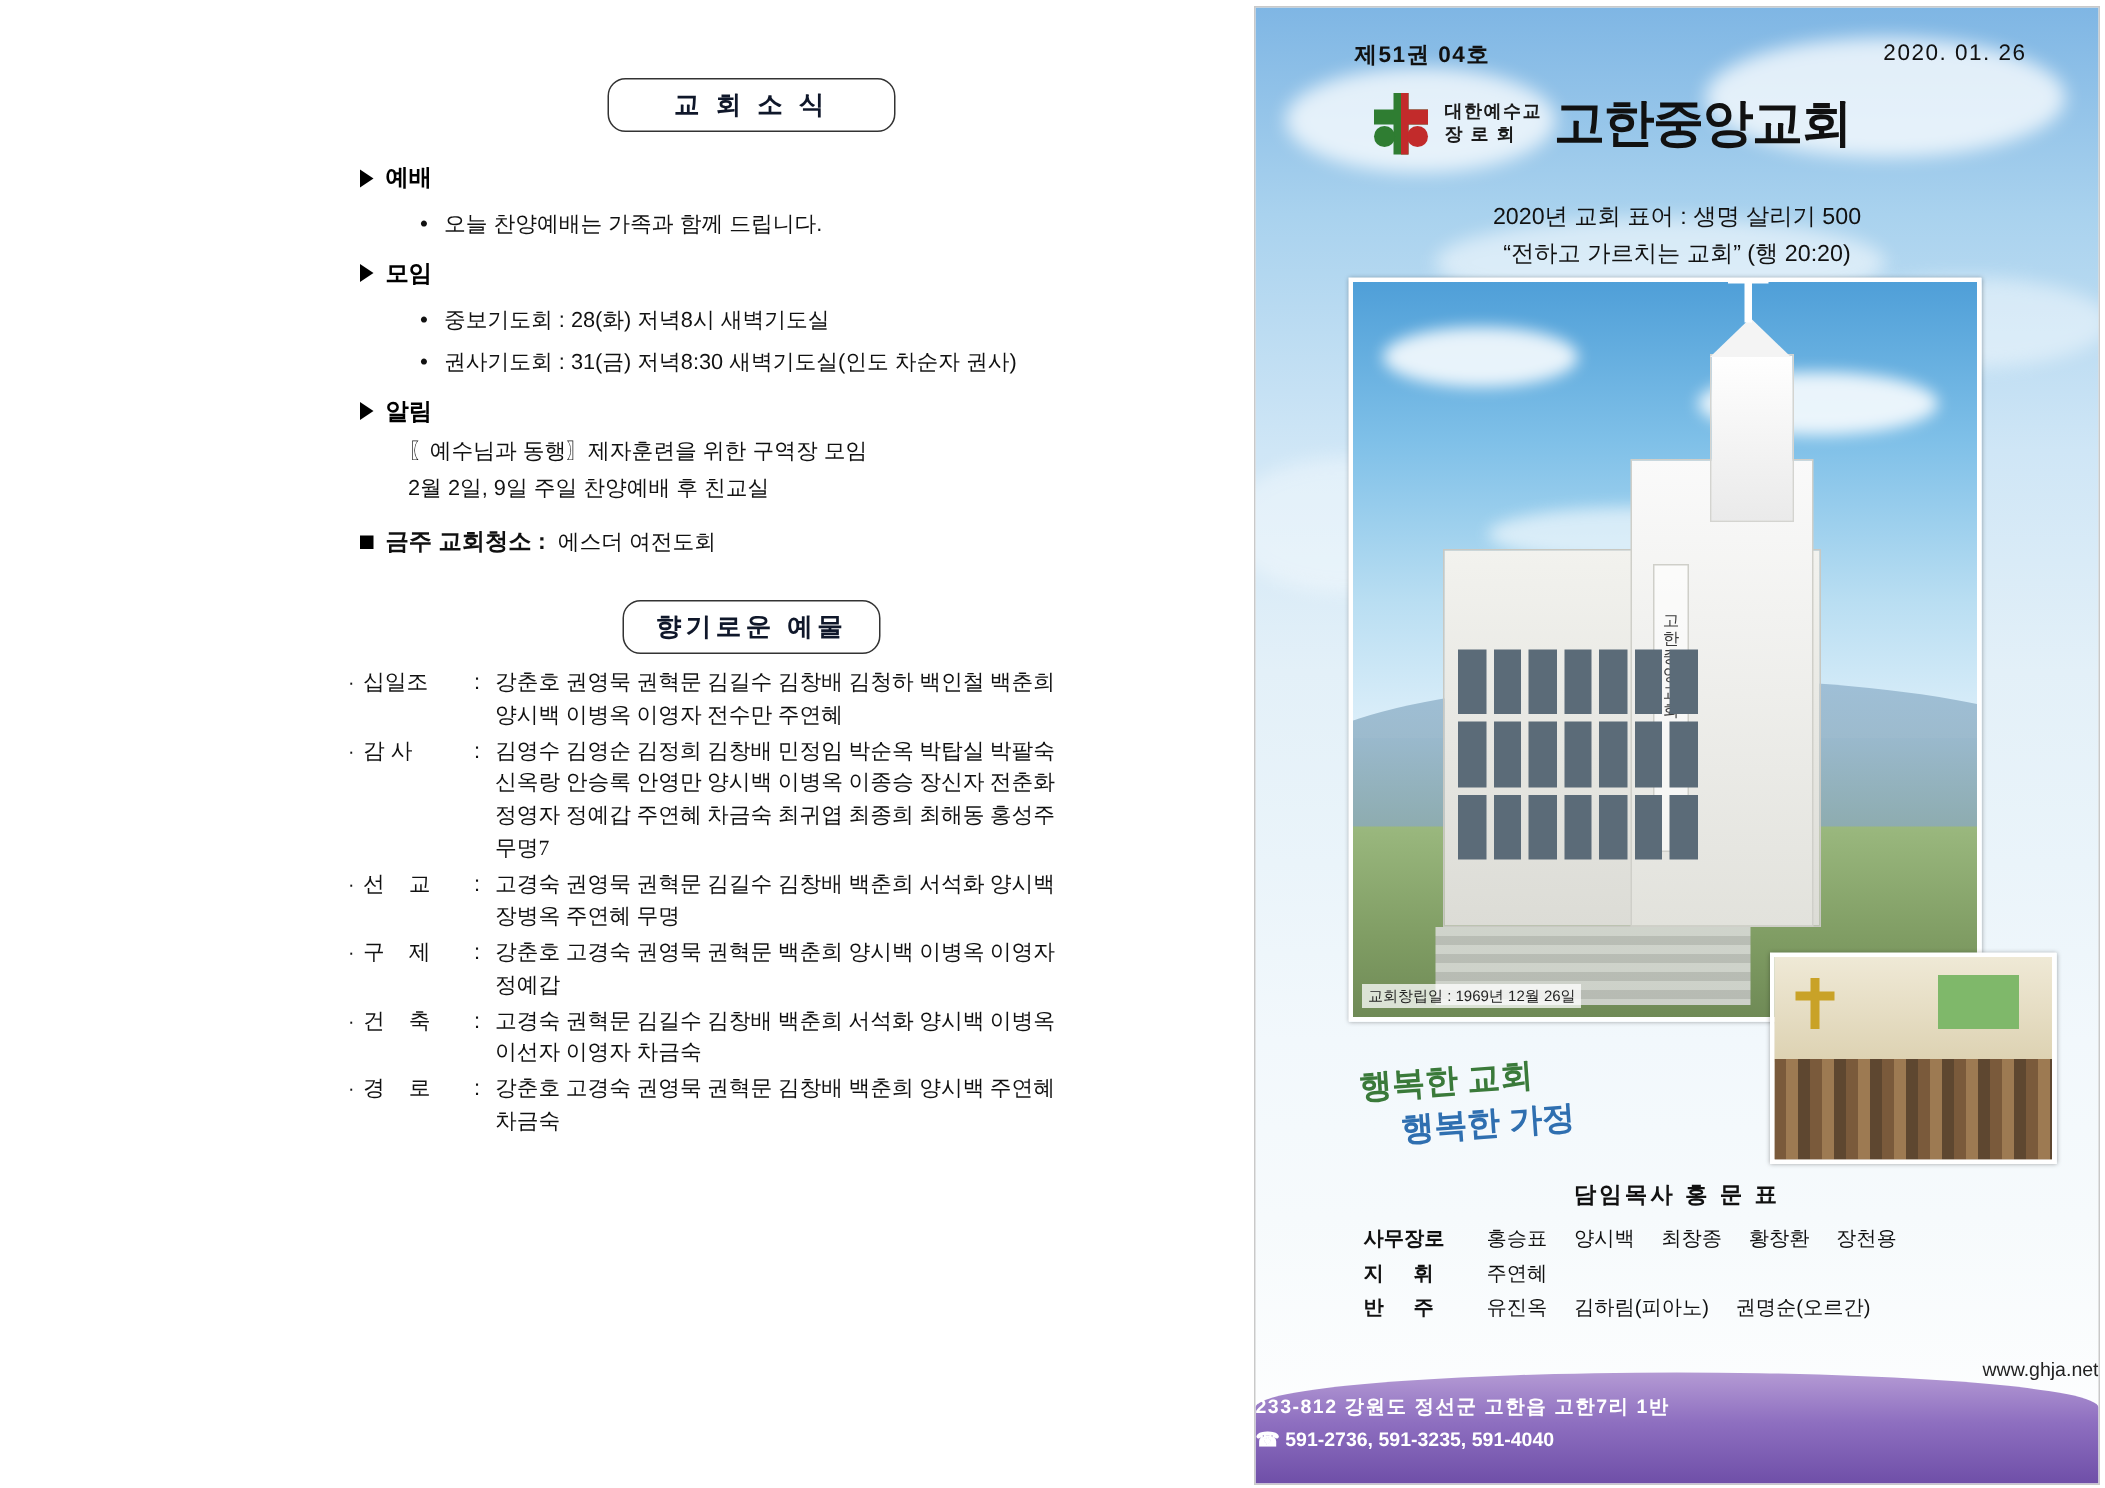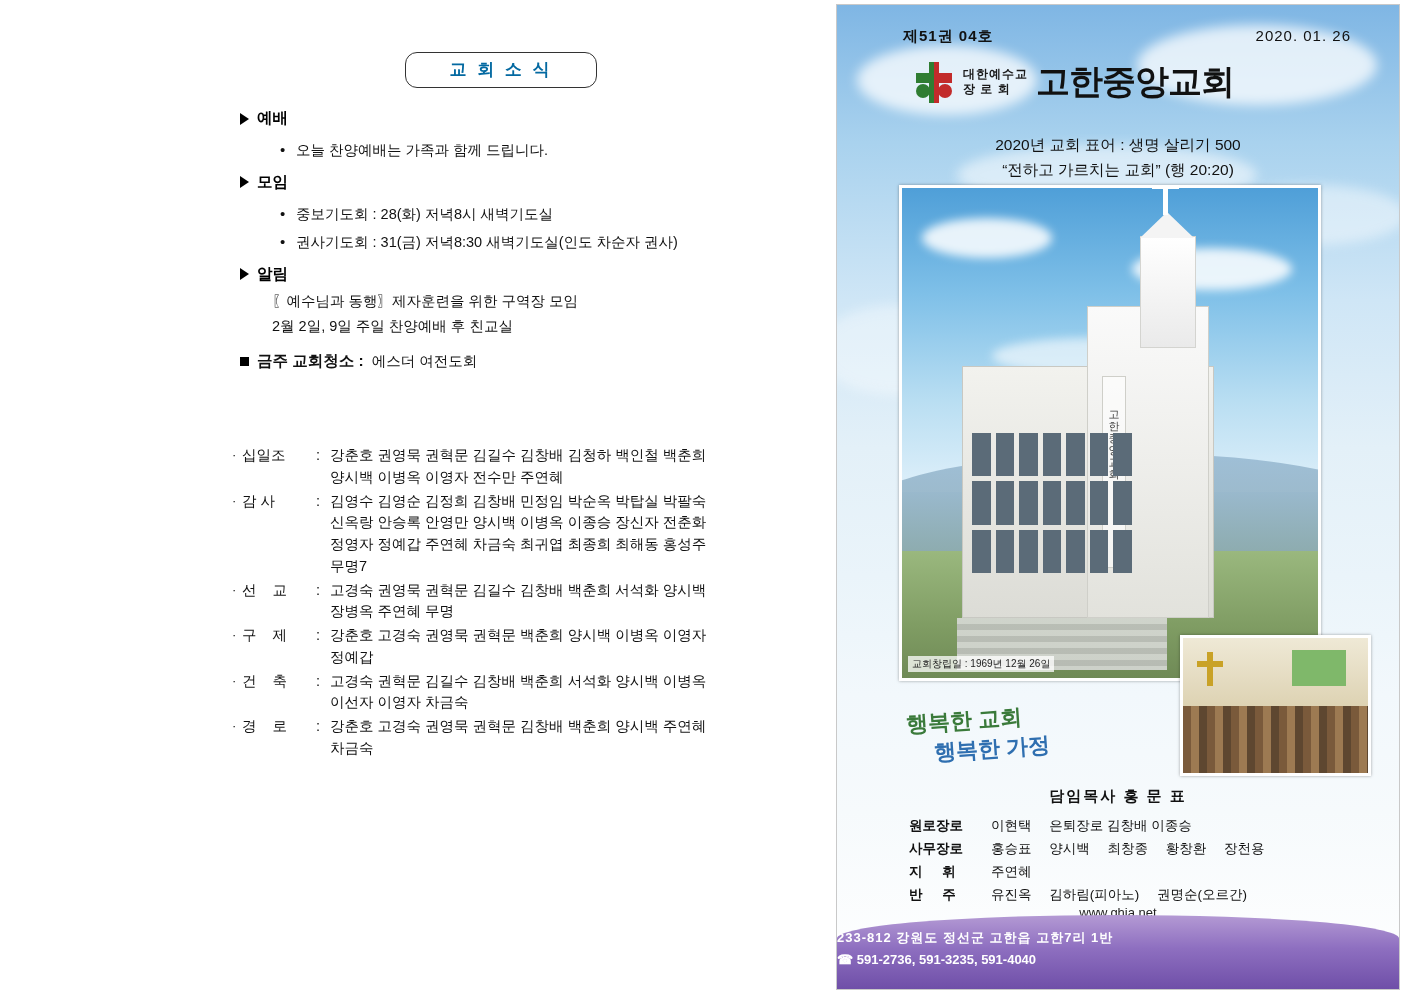--- a/index.html
+++ b/index.html
@@ -31,21 +31,21 @@
   .section-title {
     margin: 0 auto;
     width: 190px;
     border: 1px solid #333;
     border-radius: 12px;
     text-align: center;
     font-size: 17px;
     font-weight: bold;
     letter-spacing: 3px;
     padding: 5px 0 6px 0;
-    color: #0369a1;
+    color: #0f172a;
   }
   .title-1 { position: absolute; left: 405px; top: 52px; }
   .title-2 { position: absolute; left: 415px; top: 400px; width: 170px;}
 
   .notices {
     position: absolute;
     left: 240px;
     top: 98px;
     width: 560px;
   }
@@ -123,21 +123,21 @@
     font-size: 13px;
   }
   .off-label {
     flex: 0 0 74px;
     letter-spacing: 0px;
     white-space: nowrap;
   }
   .off-label.spaced { letter-spacing: 6px; }
   .off-colon { flex: 0 0 14px; }
   .off-names { flex: 1 1 auto; }
-  .off-names div { white-space: nowrap; }
+  .off-names div { white-space: nowrap; font-family: Liberation Serif, serif; }
 
   
   .right {
     position: absolute;
     left: 836px; top: 4px;
     width: 562px; height: 984px;
     background: linear-gradient(180deg, #7fb6e4 0%, #a9d2ee 14%, #cfe6f6 30%, #e3f0f8 45%, #eaf4fa 58%, #f2f8fc 70%, #f6fafc 82%, #ffffff 100%);
     border: 1px solid #c9c9c9;
     overflow: hidden;
   }
@@ -315,21 +315,21 @@
   .staff-row { display:flex; margin-bottom: 5px; align-items: baseline; }
   .staff-role { flex: 0 0 82px; font-weight: bold; white-space: nowrap;}
   .staff-role.sp { letter-spacing: 8px; }
   .staff-names { flex: 1 1 auto; }
   .staff-names span { display:inline-block; margin-right: 14px; }
 
   .website {
     position: absolute;
     left: 0; top: 900px;
     width: 100%;
-    text-align: center;
+    text-align: right;
     font-size: 13px;
     color: #222;
   }
   .footer {
     position: absolute;
     left: 0; bottom: 0;
     width: 100%;
     height: 74px;
     background: linear-gradient(180deg, #b49ad4 0%, #8e6fc0 45%, #6f4fa8 100%);
     border-radius: 60% 60% 0 0 / 28px 28px 0 0;
@@ -382,20 +382,21 @@
         <div class="plainline">2월 2일, 9일 주일 찬양예배 후 친교실</div>
       </div>
 
       <div class="inline-head">
         <span class="sq"></span>
         <span class="txt">금주 교회청소 :</span>
         <span class="val">에스더 여전도회</span>
       </div>
     </div>
 
+    <div class="section-title title-2">향기로운 예물</div>
 
     <div class="offerings">
 
       <div class="off-row">
         <span class="off-dot">·</span>
         <span class="off-label">십일조</span>
         <span class="off-colon">:</span>
         <span class="off-names">
           <div>강춘호 권영묵 권혁문 김길수 김창배 김청하 백인철 백춘희</div>
           <div>양시백 이병옥 이영자 전수만 주연혜</div>
@@ -539,27 +540,20 @@
 
     <div class="slogan">
       <div class="s1">행복한 교회</div>
       <div class="s2">행복한 가정</div>
     </div>
 
     <div class="pastor">담임목사  홍 문 표</div>
 
     <div class="staff">
       <div class="staff-row">
-        <span class="staff-role">원로장로</span>
-        <span class="staff-names">
-          <span>이현택</span>
-          <span>은퇴장로  김창배  이종승</span>
-        </span>
-      </div>
-      <div class="staff-row">
         <span class="staff-role">사무장로</span>
         <span class="staff-names">
           <span>홍승표</span>
           <span>양시백</span>
           <span>최창종</span>
           <span>황창환</span>
           <span>장천용</span>
         </span>
       </div>
       <div class="staff-row">

